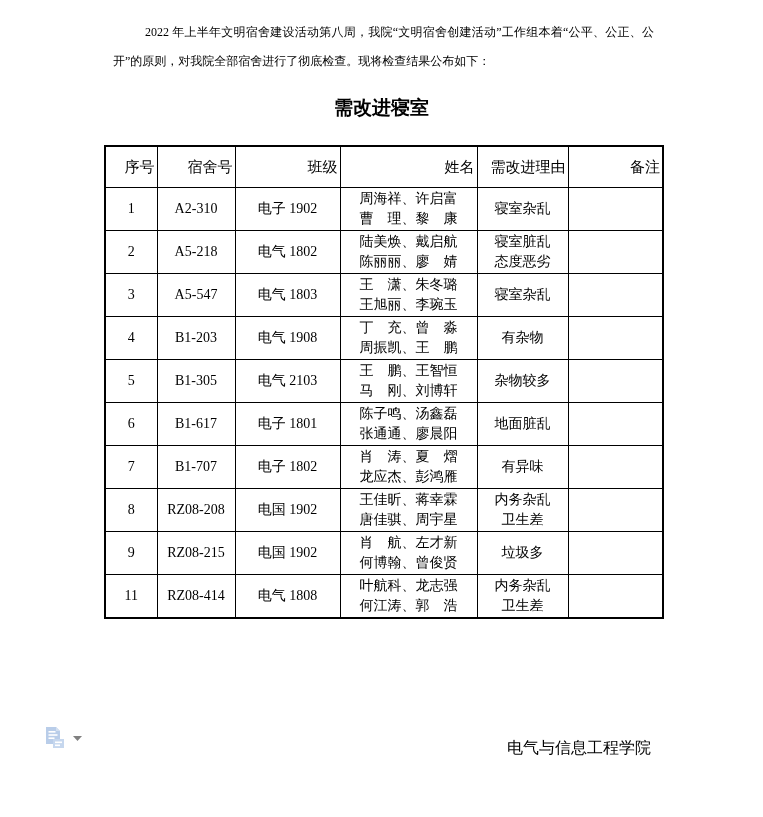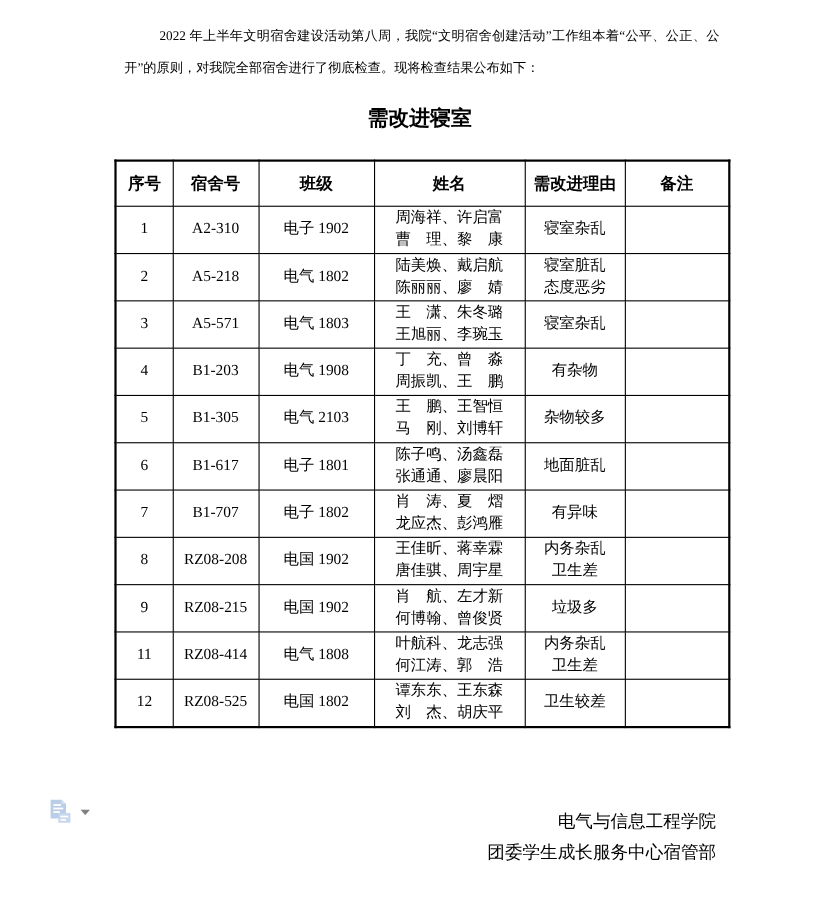--- a/index.html
+++ b/index.html
@@ -19,21 +19,21 @@
   }
   table.roster {
     position:absolute; top:145px; left:104px;
     border-collapse:collapse; table-layout:fixed;
     border:2px solid #000;
   }
   table.roster th, table.roster td {
     border:1px solid #000; text-align:center; vertical-align:middle;
     padding:0 2px; white-space:pre-line; overflow:hidden;
   }
-  table.roster th { font-size:15px; font-weight:bold; height:40px; }
+  table.roster th { font-size:15px; font-weight:normal; height:40px;text-align:right; }
   table.roster td { font-size:14px; height:42px; line-height:20px; }
   .footer {
     position:absolute; top:734px; left:0; width:651px;
     text-align:right; font-size:16px; line-height:28px;
   }
   .footer div { height:28px;padding-left:40px; }
   .paste-btn {
     position:absolute; top:726px; left:44px;
     display:flex; align-items:center; gap:7px; cursor:pointer;
   }
@@ -81,21 +81,21 @@
         <td>A5-218</td>
         <td>电气 1802</td>
         <td>陆美焕、戴启航
 陈丽丽、廖　婧</td>
         <td>寝室脏乱
 态度恶劣</td>
         <td></td>
       </tr>
       <tr>
         <td>3</td>
-        <td>A5-571</td>
+        <td>A5-547</td>
         <td>电气 1803</td>
         <td>王　潇、朱冬璐
 王旭丽、李琬玉</td>
         <td>寝室杂乱</td>
         <td></td>
       </tr>
       <tr>
         <td>4</td>
         <td>B1-203</td>
         <td>电气 1908</td>
@@ -153,35 +153,25 @@
       <tr>
         <td>11</td>
         <td>RZ08-414</td>
         <td>电气 1808</td>
         <td>叶航科、龙志强
 何江涛、郭　浩</td>
         <td>内务杂乱
 卫生差</td>
         <td></td>
       </tr>
-      <tr>
-        <td>12</td>
-        <td>RZ08-525</td>
-        <td>电国 1802</td>
-        <td>谭东东、王东森
-刘　杰、胡庆平</td>
-        <td>卫生较差</td>
-        <td></td>
-      </tr>
     </tbody>
   </table>
 
   <div class="footer">
     <div>电气与信息工程学院</div>
-    <div>团委学生成长服务中心宿管部</div>
   </div>
 
   <div class="paste-btn">
     <span style="display:inline-block;line-height:0;">
       <svg width="22" height="24" viewBox="0 0 22 24">
         <path d="M2 1 h10 l4 4 v13 h-14 z" fill="#b9cde9"></path>
         <path d="M12 1 l4 4 h-4 z" fill="#d3e0f1"></path>
         <rect x="4.5" y="5" width="7" height="1.6" fill="#ffffff"></rect>
         <rect x="4.5" y="8.2" width="9" height="1.6" fill="#ffffff"></rect>
         <rect x="4.5" y="11.4" width="6" height="1.6" fill="#ffffff"></rect>

